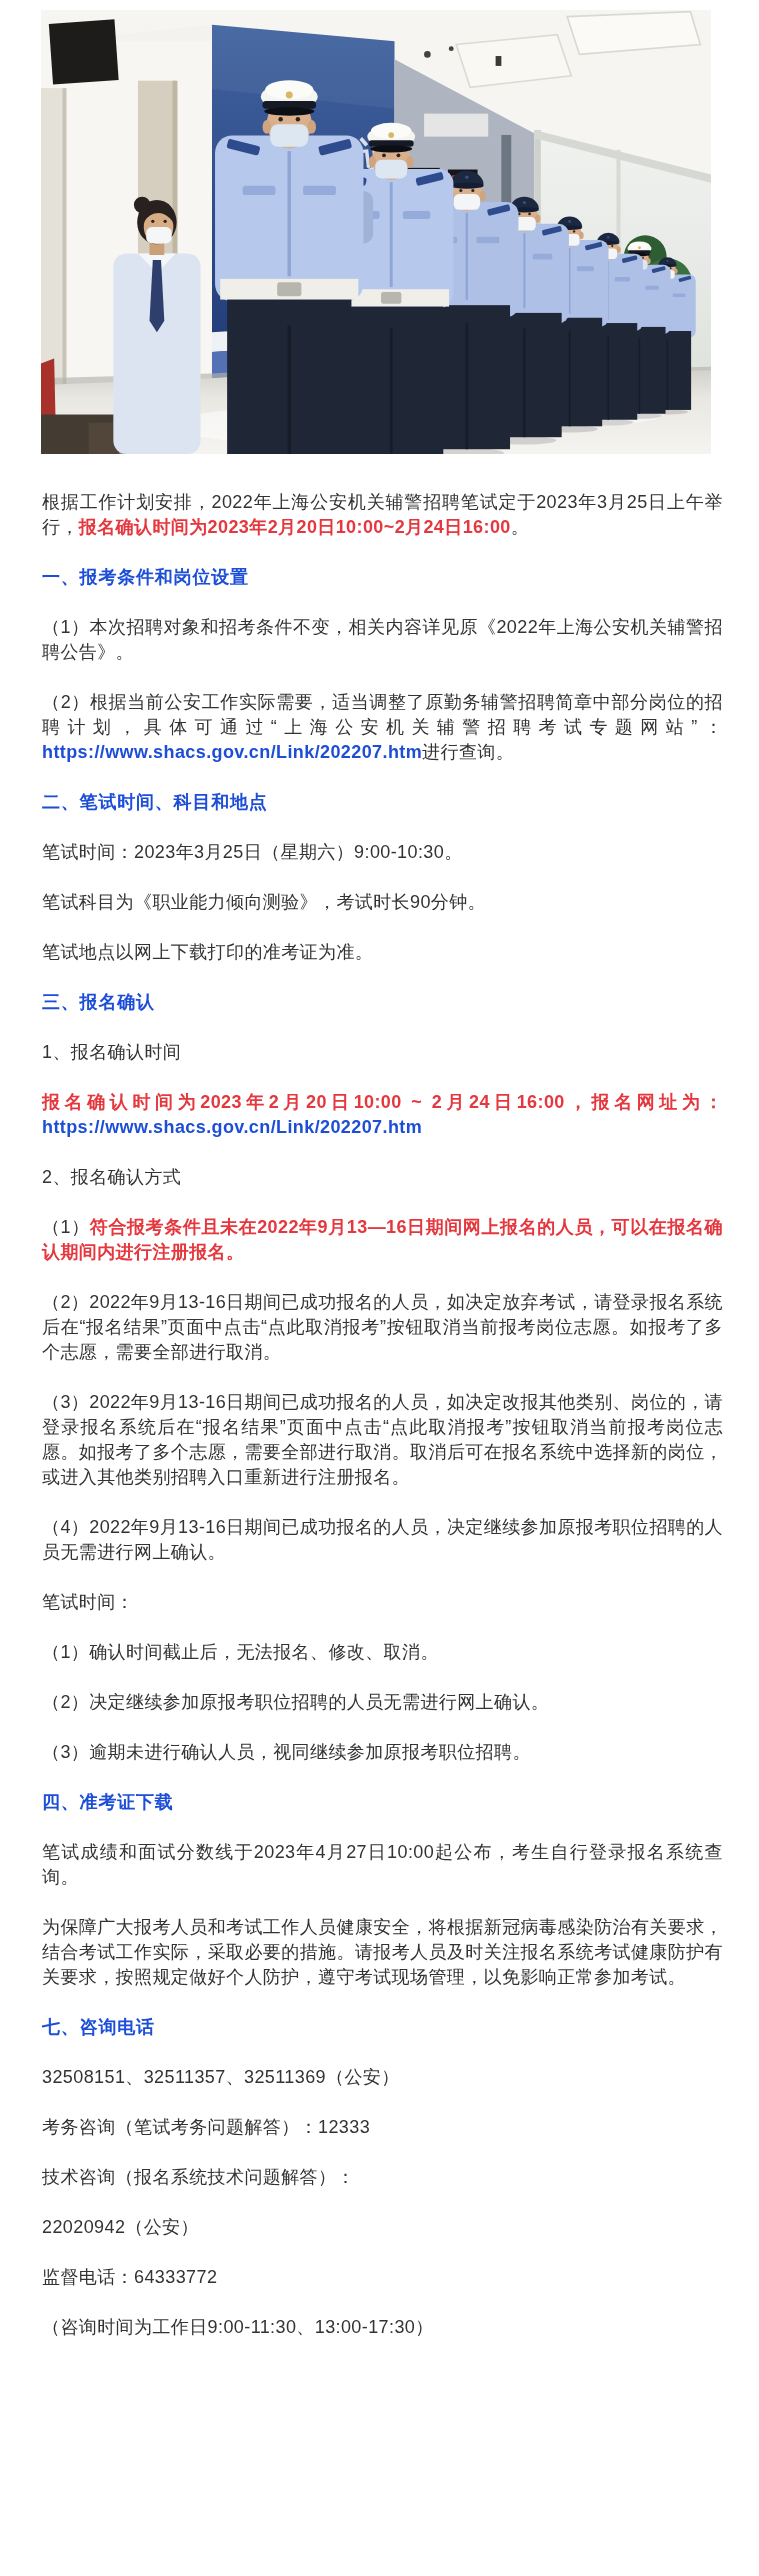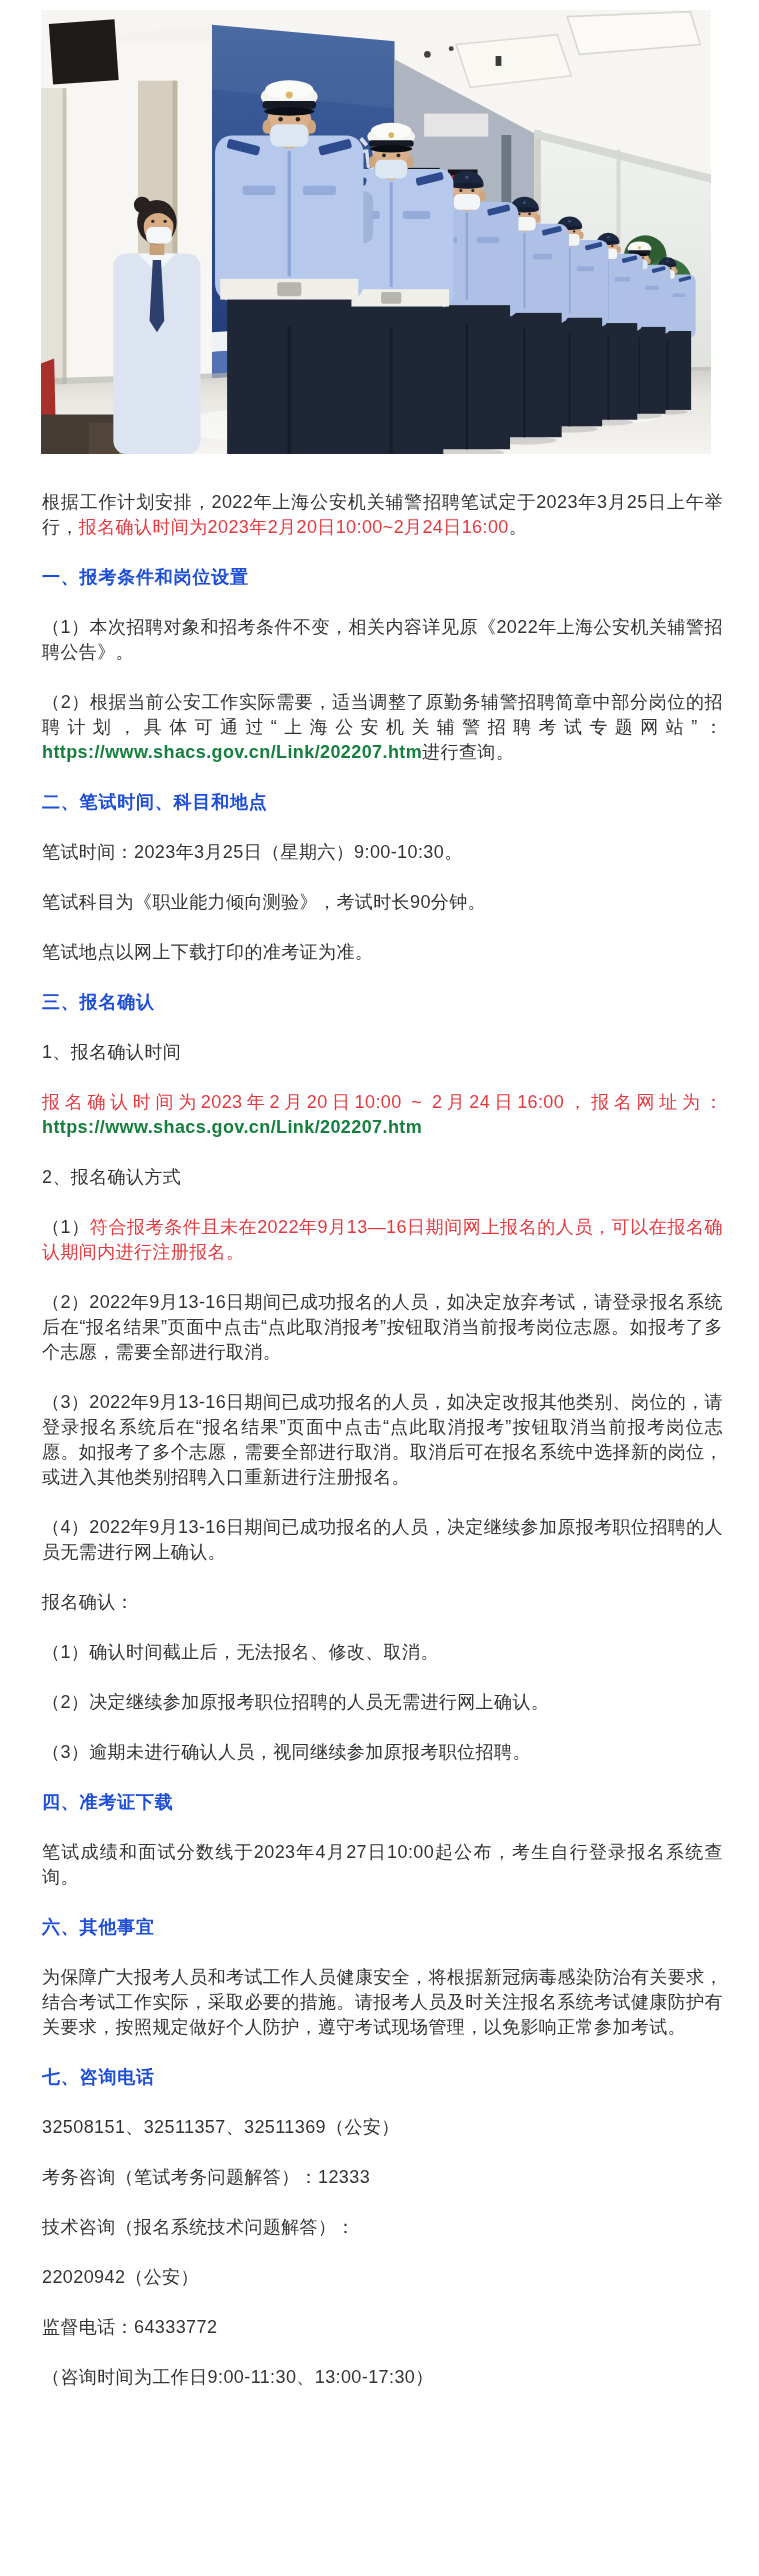--- a/index.html
+++ b/index.html
@@ -28,23 +28,23 @@
     margin:25px 0 0 0;
     font-size:18px;
     font-weight:400;
     color:#333333;
   }
   .article h2{
     font-weight:700;
     color:#1d4ed8;
     letter-spacing:0.8px;
   }
-  .red{color:#e5383e;font-weight:400;}
+  .red{color:#e5383e;font-weight:700;}
   .link{
-    color:#15803d;font-weight:700;
+    color:#1d4ed8;font-weight:700;
     white-space:nowrap;
     cursor:pointer;text-decoration:none;
   }
 </style>
 </head>
 <body>
 
 <div class="page">
 
   <figure class="photo-wrap" style="margin:10px 0 0 41px;">
@@ -360,30 +360,29 @@
     <p><strong class="red">报名确认时间为2023年2月20日10:00 ~ 2月24日16:00，报名网址为：</strong><a class="link">https://www.shacs.gov.cn/Link/202207.htm</a></p>
 
     <p>2、报名确认方式</p>
 
     <p><span>（1）</span><strong class="red">符合报考条件且未在2022年9月13—16日期间网上报名的人员，可以在报名确认期间内进行注册报名。</strong></p>
 
     <p>（2）2022年9月13-16日期间已成功报名的人员，如决定放弃考试，请登录报名系统后在“报名结果”页面中点击“点此取消报考”按钮取消当前报考岗位志愿。如报考了多个志愿，需要全部进行取消。</p>
     <p>（3）2022年9月13-16日期间已成功报名的人员，如决定改报其他类别、岗位的，请登录报名系统后在“报名结果”页面中点击“点此取消报考”按钮取消当前报考岗位志愿。如报考了多个志愿，需要全部进行取消。取消后可在报名系统中选择新的岗位，或进入其他类别招聘入口重新进行注册报名。</p>
     <p>（4）2022年9月13-16日期间已成功报名的人员，决定继续参加原报考职位招聘的人员无需进行网上确认。</p>
 
-    <p>报名确认：</p>
+    <p>笔试时间：</p>
     <p>（1）确认时间截止后，无法报名、修改、取消。</p>
     <p>（2）决定继续参加原报考职位招聘的人员无需进行网上确认。</p>
     <p>（3）逾期未进行确认人员，视同继续参加原报考职位招聘。</p>
 
     <h2>四、准考证下载</h2>
 
     <p>笔试成绩和面试分数线于2023年4月27日10:00起公布，考生自行登录报名系统查询。</p>
 
-    <h2>六、其他事宜</h2>
     <p>为保障广大报考人员和考试工作人员健康安全，将根据新冠病毒感染防治有关要求，结合考试工作实际，采取必要的措施。请报考人员及时关注报名系统考试健康防护有关要求，按照规定做好个人防护，遵守考试现场管理，以免影响正常参加考试。</p>
 
     <h2>七、咨询电话</h2>
     <p>32508151、32511357、32511369（公安）</p>
     <p>考务咨询（笔试考务问题解答）：12333</p>
     <p>技术咨询（报名系统技术问题解答）：</p>
     <p>22020942（公安）</p>
     <p>监督电话：64333772</p>
     <p>（咨询时间为工作日9:00-11:30、13:00-17:30）</p>
 

